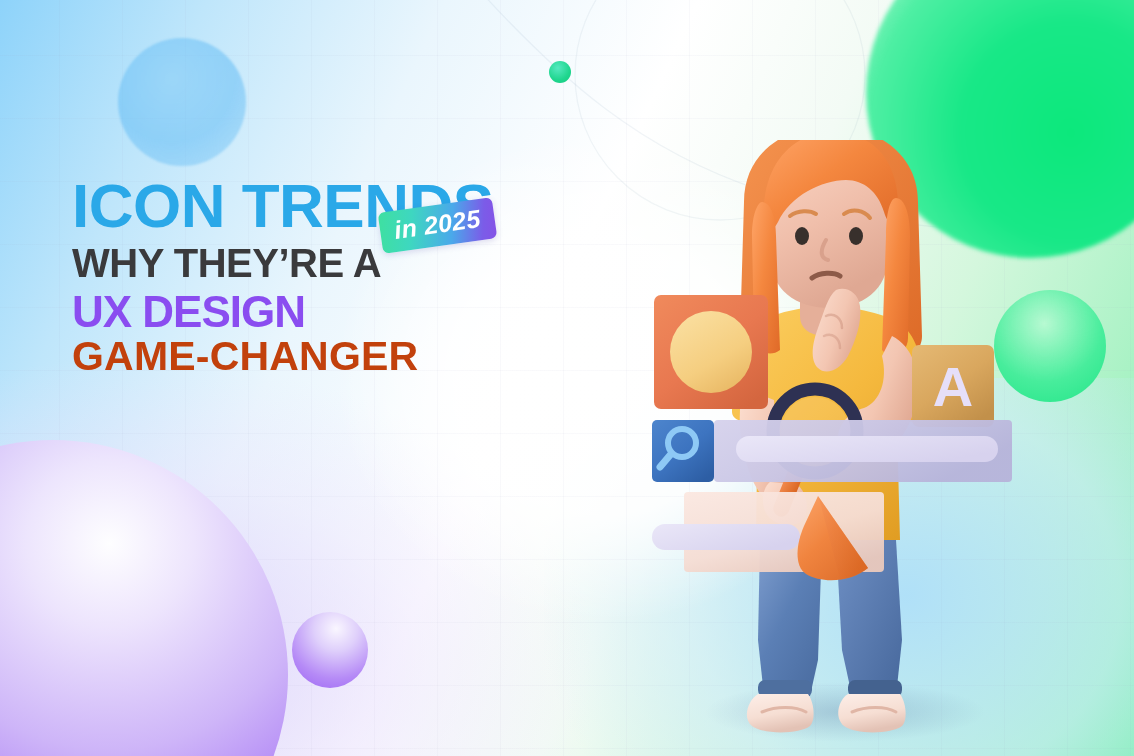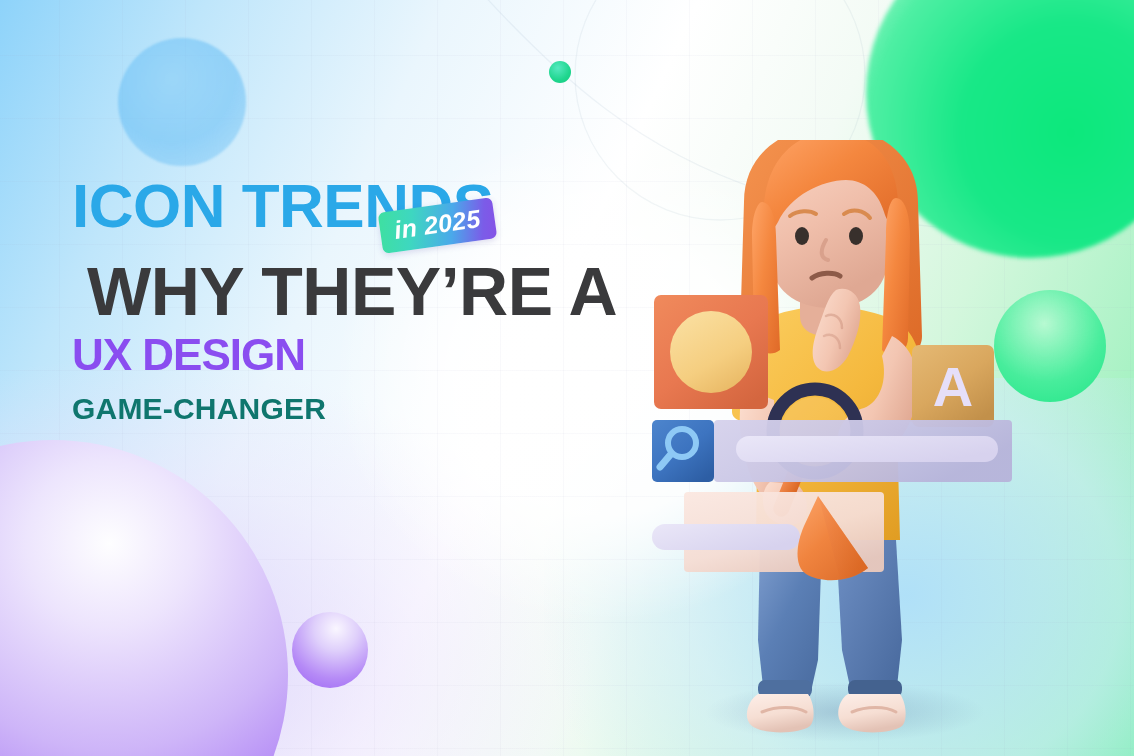--- a/index.html
+++ b/index.html
@@ -120,40 +120,38 @@
     z-index:20;
   }
   .hl-line { display:block; white-space:nowrap; }
   .hl-1 {
     font-size:62px; font-weight:bold;
     letter-spacing:-0.5px;
     color:#2aa8e8;
     line-height:0.98;
   }
   .hl-2 {
-    font-size:68px; font-weight:bold;
+    font-size:40px; font-weight:bold;
     letter-spacing:-0.5px;
     color:#3a3a3c;
     line-height:1.12;
-    margin-top:16px;
-    text-align:center;
+    margin-top:4px;
   }
   .hl-3 {
     font-size:44px; font-weight:bold;
     letter-spacing:-1px;
     color:#8a4df0;
     line-height:1.02;
     margin-top:4px;
   }
   .hl-4 {
-    font-size:30px; font-weight:bold;
+    font-size:41px; font-weight:bold;
     letter-spacing:0.2px;
-    color:#0f766e;
+    color:#c2410c;
     line-height:1.1;
-    margin-top:14px;
   }
 
   .year-badge {
     position:absolute;
     left:380px; top:205px;
     transform:rotate(-8deg);
     background:linear-gradient(100deg, #3fe0a0 0%, #3ed7c0 28%, #4aa9ea 62%, #7b5ce8 88%, #8552e6 100%);
     color:#ffffff;
     font-size:25px;
     font-weight:bold;

